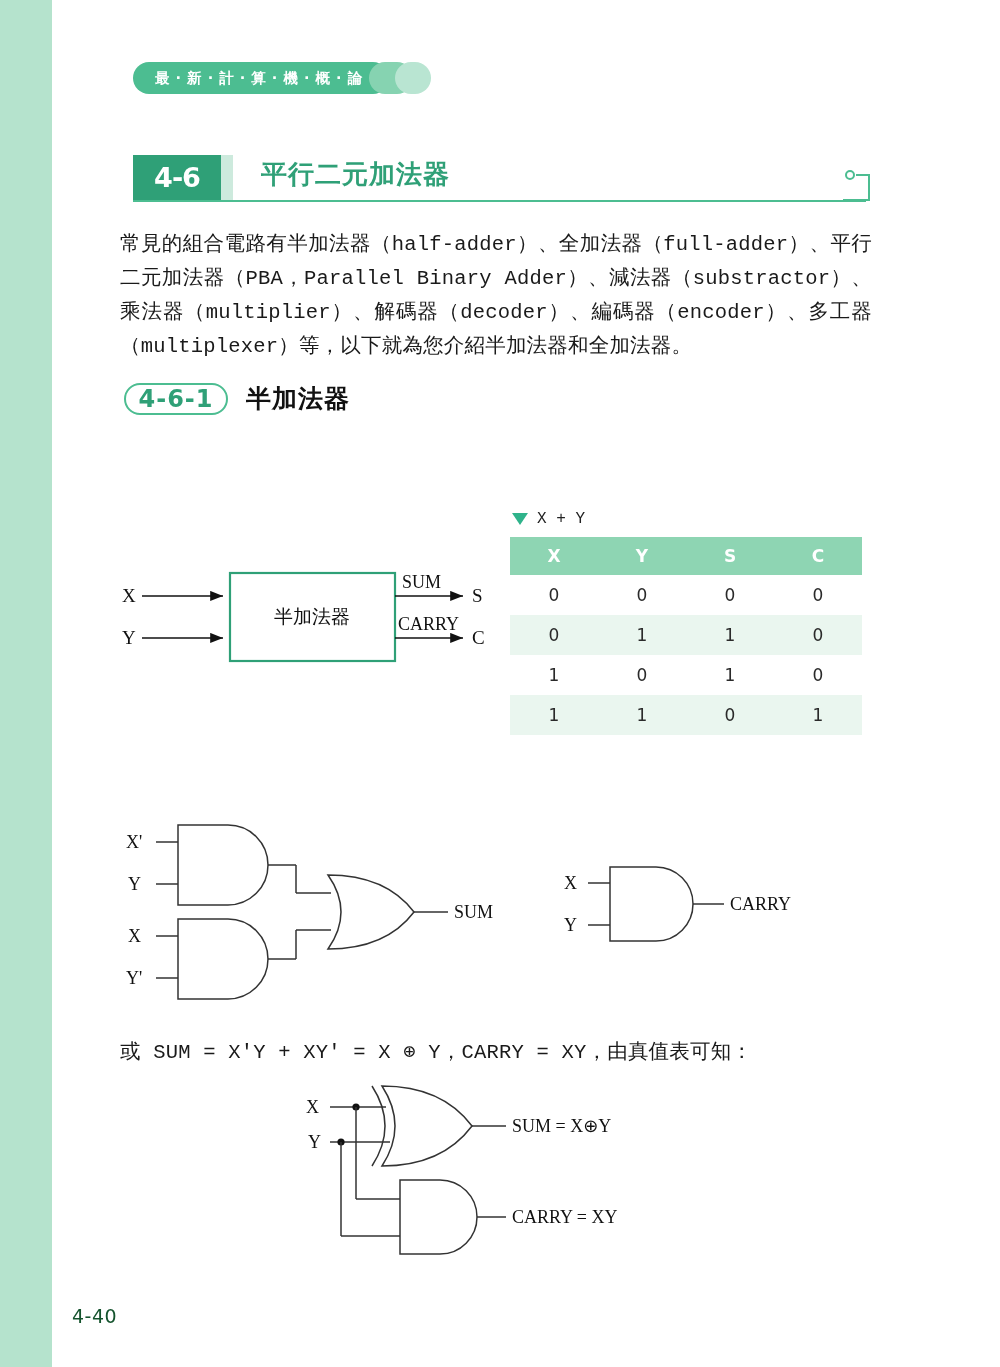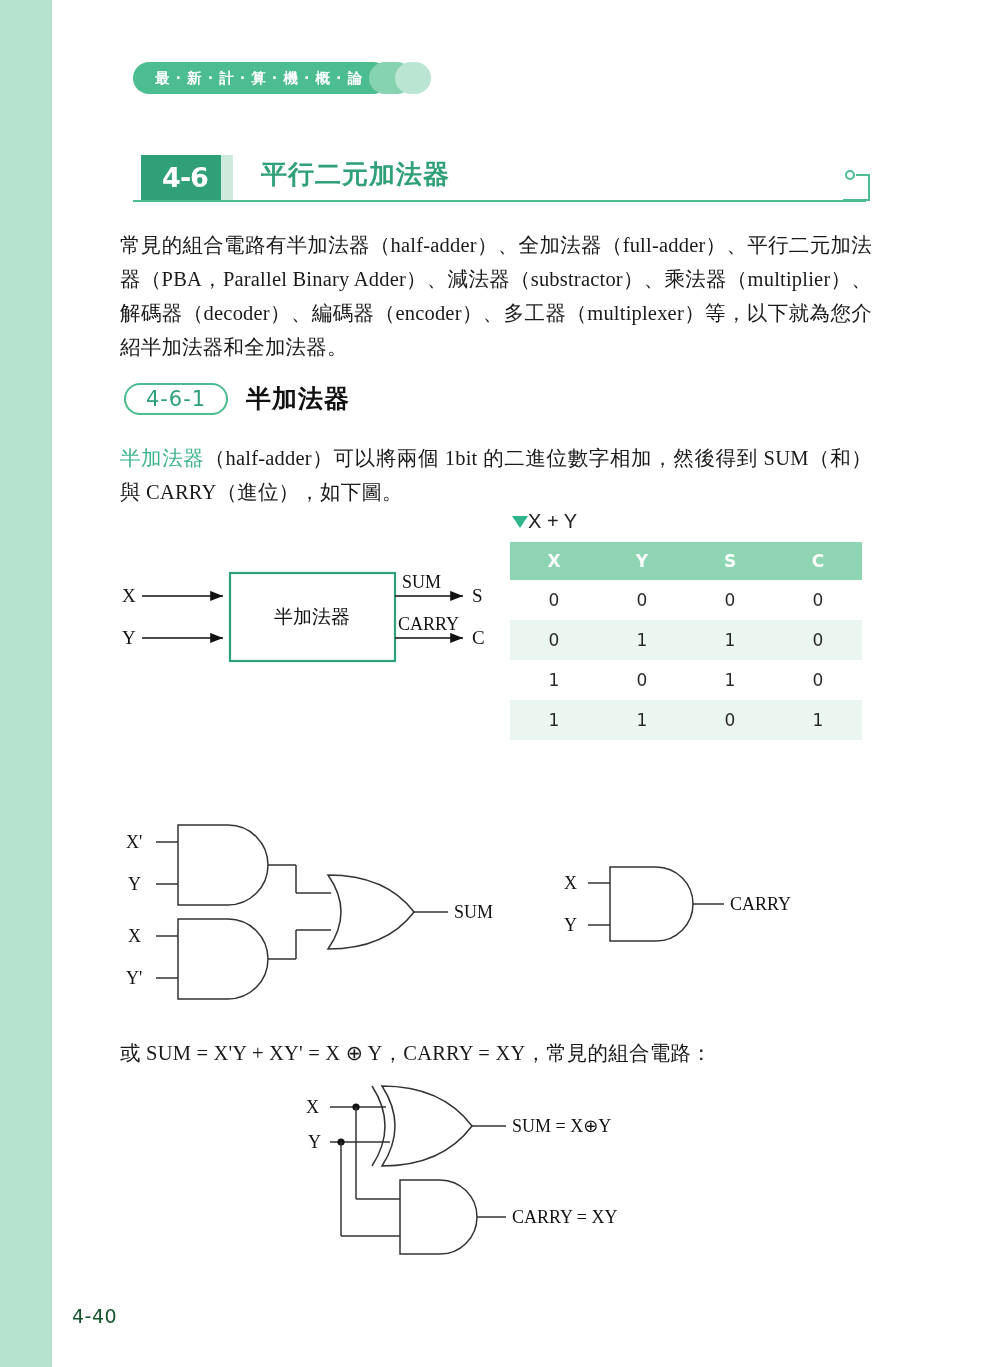--- a/index.html
+++ b/index.html
@@ -36,21 +36,21 @@
     margin-left:-20px;
   }
   .rh-tail2{
     width:36px;height:32px;background:#b9e5d2;border-radius:16px;
     margin-left:-18px;
   }
 
   
   .sec-head{position:absolute;left:133px;top:155px;width:733px;height:48px;}
   .sec-num{
-    position:absolute;left:8px;top:0;width:88px;height:45px;
+    position:absolute;left:0;top:0;width:88px;height:45px;
     background:#2fa077;color:#fff;
     font-family:"DejaVu Sans", sans-serif;font-weight:bold;font-size:27px;
     display:flex;align-items:center;justify-content:center;
     letter-spacing:-1px;
   }
   .sec-num-strip{
     position:absolute;left:88px;top:0;width:12px;height:45px;background:#cdeadd;
   }
   .sec-title{
     position:absolute;left:128px;top:2px;
@@ -58,53 +58,53 @@
     font-weight:bold;font-size:26px;letter-spacing:1px;
   }
   .sec-rule{
     position:absolute;left:0;top:45px;width:733px;height:2px;background:#4cbd91;
   }
   .sec-deco{position:absolute;left:706px;top:12px;width:34px;height:34px;}
 
   
   .para{
     position:absolute;
-    font-family:Liberation Serif, serif;
+    font-family:Liberation Mono, monospace;
     font-size:20.5px;color:#1a1a1a;
     line-height:34px;
     text-align:justify;
     letter-spacing:.2px;
   }
   .p-intro{left:120px;top:228px;width:752px;}
   .p-half{left:120px;top:441px;width:752px;}
   .p-eq1{left:120px;top:760px;width:752px;}
   .p-eq2{left:120px;top:1036px;width:752px;}
   .green-term{color:#3bb389;}
 
   
   .subsec{position:absolute;left:124px;top:382px;display:flex;align-items:center;}
   .subsec-pill{
     border:2px solid #4cbd91;border-radius:18px;
     height:32px;min-width:104px;
     display:flex;align-items:center;justify-content:center;
     color:#2fa077;font-family:"DejaVu Sans", sans-serif;
-    font-weight:normal;font-size:21px;letter-spacing:1px;
+    font-weight:bold;font-size:24px;letter-spacing:1px;
     padding:0 10px;box-sizing:border-box;
   }
   .subsec-title{
     margin-left:18px;color:#111;
     font-family:"DejaVu Sans", sans-serif;font-weight:bold;font-size:25px;
     letter-spacing:1px;
   }
 
   
   .tt-wrap{position:absolute;left:510px;top:510px;width:352px;}
   .tt-cap{
-    display:flex;align-items:center;
-    font-family:Liberation Sans, sans-serif;font-size:20px;color:#222;
+    display:flex;align-items:center;gap:9px;
+    font-family:Liberation Mono, monospace;font-size:16px;color:#222;
     margin-bottom:9px;padding-left:2px;
   }
   .tt-tri{
     width:0;height:0;border-left:8px solid transparent;border-right:8px solid transparent;
     border-top:12px solid #2fb38b;display:inline-block;
   }
   table.tt{border-collapse:collapse;width:352px;table-layout:fixed;}
   table.tt th{
     background:#8ed5b3;color:#ffffff;
     font-family:"DejaVu Sans", sans-serif;font-weight:bold;font-size:17px;
@@ -157,21 +157,20 @@
     </svg>
   </div>
 
   <div class="para p-intro">常見的組合電路有半加法器（half-adder）、全加法器（full-adder）、平行二元加法器（PBA，Parallel Binary Adder）、減法器（substractor）、乘法器（multiplier）、解碼器（decoder）、編碼器（encoder）、多工器（multiplexer）等，以下就為您介紹半加法器和全加法器。</div>
 
   <div class="subsec">
     <div class="subsec-pill">4-6-1</div>
     <div class="subsec-title">半加法器</div>
   </div>
 
-  <div class="para p-half"><span class="green-term">半加法器</span><span>（half-adder）可以將兩個 1bit 的二進位數字相加，然後得到 SUM（和）與 CARRY（進位），如下圖。</span></div>
 
   <svg class="fig fig-block" width="380" height="110" viewBox="0 0 380 110">
     <defs>
       <marker id="arr" markerWidth="9" markerHeight="9" refX="8" refY="3.2" orient="auto">
         <path d="M0,0 L8,3.2 L0,6.4 z" fill="#111"></path>
       </marker>
     </defs>
     <rect x="110" y="8" width="165" height="88" fill="none" stroke="#2fa077" stroke-width="2.2"></rect>
     <text x="192" y="58" font-size="19" text-anchor="middle">半加法器</text>
 
@@ -262,21 +261,21 @@
   <svg class="fig fig-carry" width="300" height="110" viewBox="0 0 300 110">
     <path d="M58 12 L104 12 A37 37 0 0 1 104 86 L58 86 Z" fill="none" stroke="#333" stroke-width="1.5"></path>
     <text x="12" y="34" font-size="18">X</text>
     <line x1="36" y1="28" x2="58" y2="28" stroke="#333" stroke-width="1.5"></line>
     <text x="12" y="76" font-size="18">Y</text>
     <line x1="36" y1="70" x2="58" y2="70" stroke="#333" stroke-width="1.5"></line>
     <line x1="141" y1="49" x2="172" y2="49" stroke="#333" stroke-width="1.5"></line>
     <text x="178" y="55" font-size="18">CARRY</text>
   </svg>
 
-  <div class="para p-eq2">或 SUM = X'Y + XY' = X ⊕ Y，CARRY = XY，常見的組合電路：</div>
+  <div class="para p-eq2">或 SUM = X'Y + XY' = X ⊕ Y，CARRY = XY，由真值表可知：</div>
 
   <svg class="fig fig-xor" width="420" height="180" viewBox="0 0 420 180">
 
     <path d="M82 6 Q108 46 82 86 Q142 86 172 46 Q142 6 82 6 Z" fill="none" stroke="#333" stroke-width="1.5"></path>
     <path d="M72 6 Q98 46 72 86" fill="none" stroke="#333" stroke-width="1.5"></path>
 
     <text x="6" y="33" font-size="18">X</text>
     <line x1="30" y1="27" x2="86" y2="27" stroke="#333" stroke-width="1.5"></line>
     <circle cx="56" cy="27" r="3.6" fill="#111"></circle>
 

